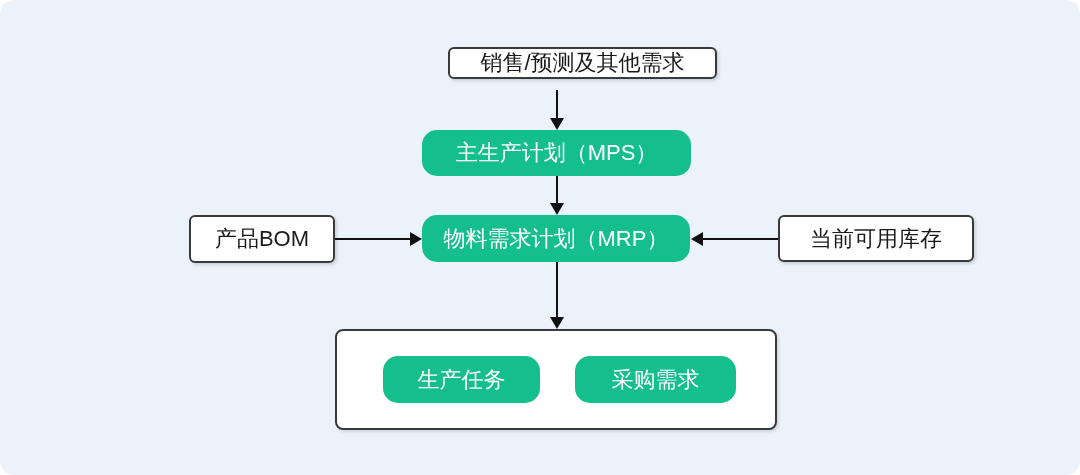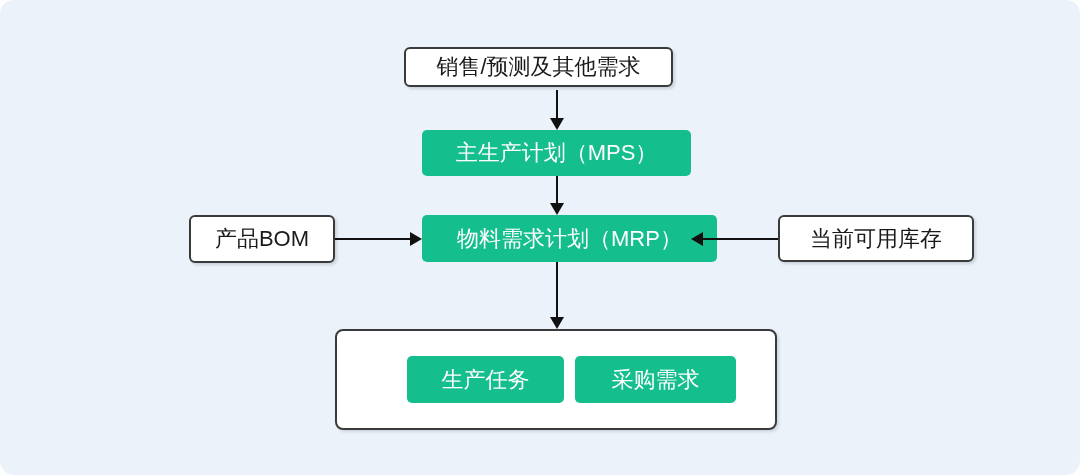--- a/index.html
+++ b/index.html
@@ -31,21 +31,21 @@
   }
   .node--plain{
     background:#ffffff;
     border:2px solid var(--box-border);
     border-radius:6px;
     color:var(--text-dark);
     box-shadow:2px 2px 3px rgba(50,60,80,0.18);
   }
   .node--accent{
     background:var(--accent-green);
-    border-radius:5px;
+    border-radius:15px;
     color:var(--text-light);
   }
   .group-box{
     position:absolute;
     background:#ffffff;
     border:2px solid var(--box-border);
     border-radius:8px;
     box-shadow:2px 2px 3px rgba(50,60,80,0.15);
   }
   
@@ -72,27 +72,27 @@
     border-bottom:7px solid transparent;
     border-left:12px solid var(--arrow);
   }
   .head-left{
     width:0;height:0;
     border-top:7px solid transparent;
     border-bottom:7px solid transparent;
     border-right:12px solid var(--arrow);
   }
   
-  #node-demand{left:404px;top:47px;width:269px;height:40px;}
+  #node-demand{left:448px;top:47px;width:269px;height:32px;}
   #node-mps{left:422px;top:130px;width:269px;height:46px;}
-  #node-mrp{left:422px;top:215px;width:295px;height:47px;}
+  #node-mrp{left:422px;top:215px;width:268px;height:47px;}
   #node-bom{left:189px;top:215px;width:146px;height:48px;}
   #node-inventory{left:778px;top:215px;width:196px;height:47px;}
   #group-outputs{left:335px;top:329px;width:442px;height:101px;}
-  #node-production{left:383px;top:356px;width:157px;height:47px;margin-left:24px;}
+  #node-production{left:383px;top:356px;width:157px;height:47px;}
   #node-purchase{left:575px;top:356px;width:161px;height:47px;}
   
   #arrow-demand-mps{left:550px;top:90px;height:40px;}
   #arrow-mps-mrp{left:550px;top:176px;height:39px;}
   #arrow-mrp-outputs{left:550px;top:262px;height:67px;}
   #arrow-bom-mrp{left:335px;top:232px;width:87px;}
   #arrow-inventory-mrp{left:691px;top:232px;width:87px;}
 </style>
 </head>
 <body>

